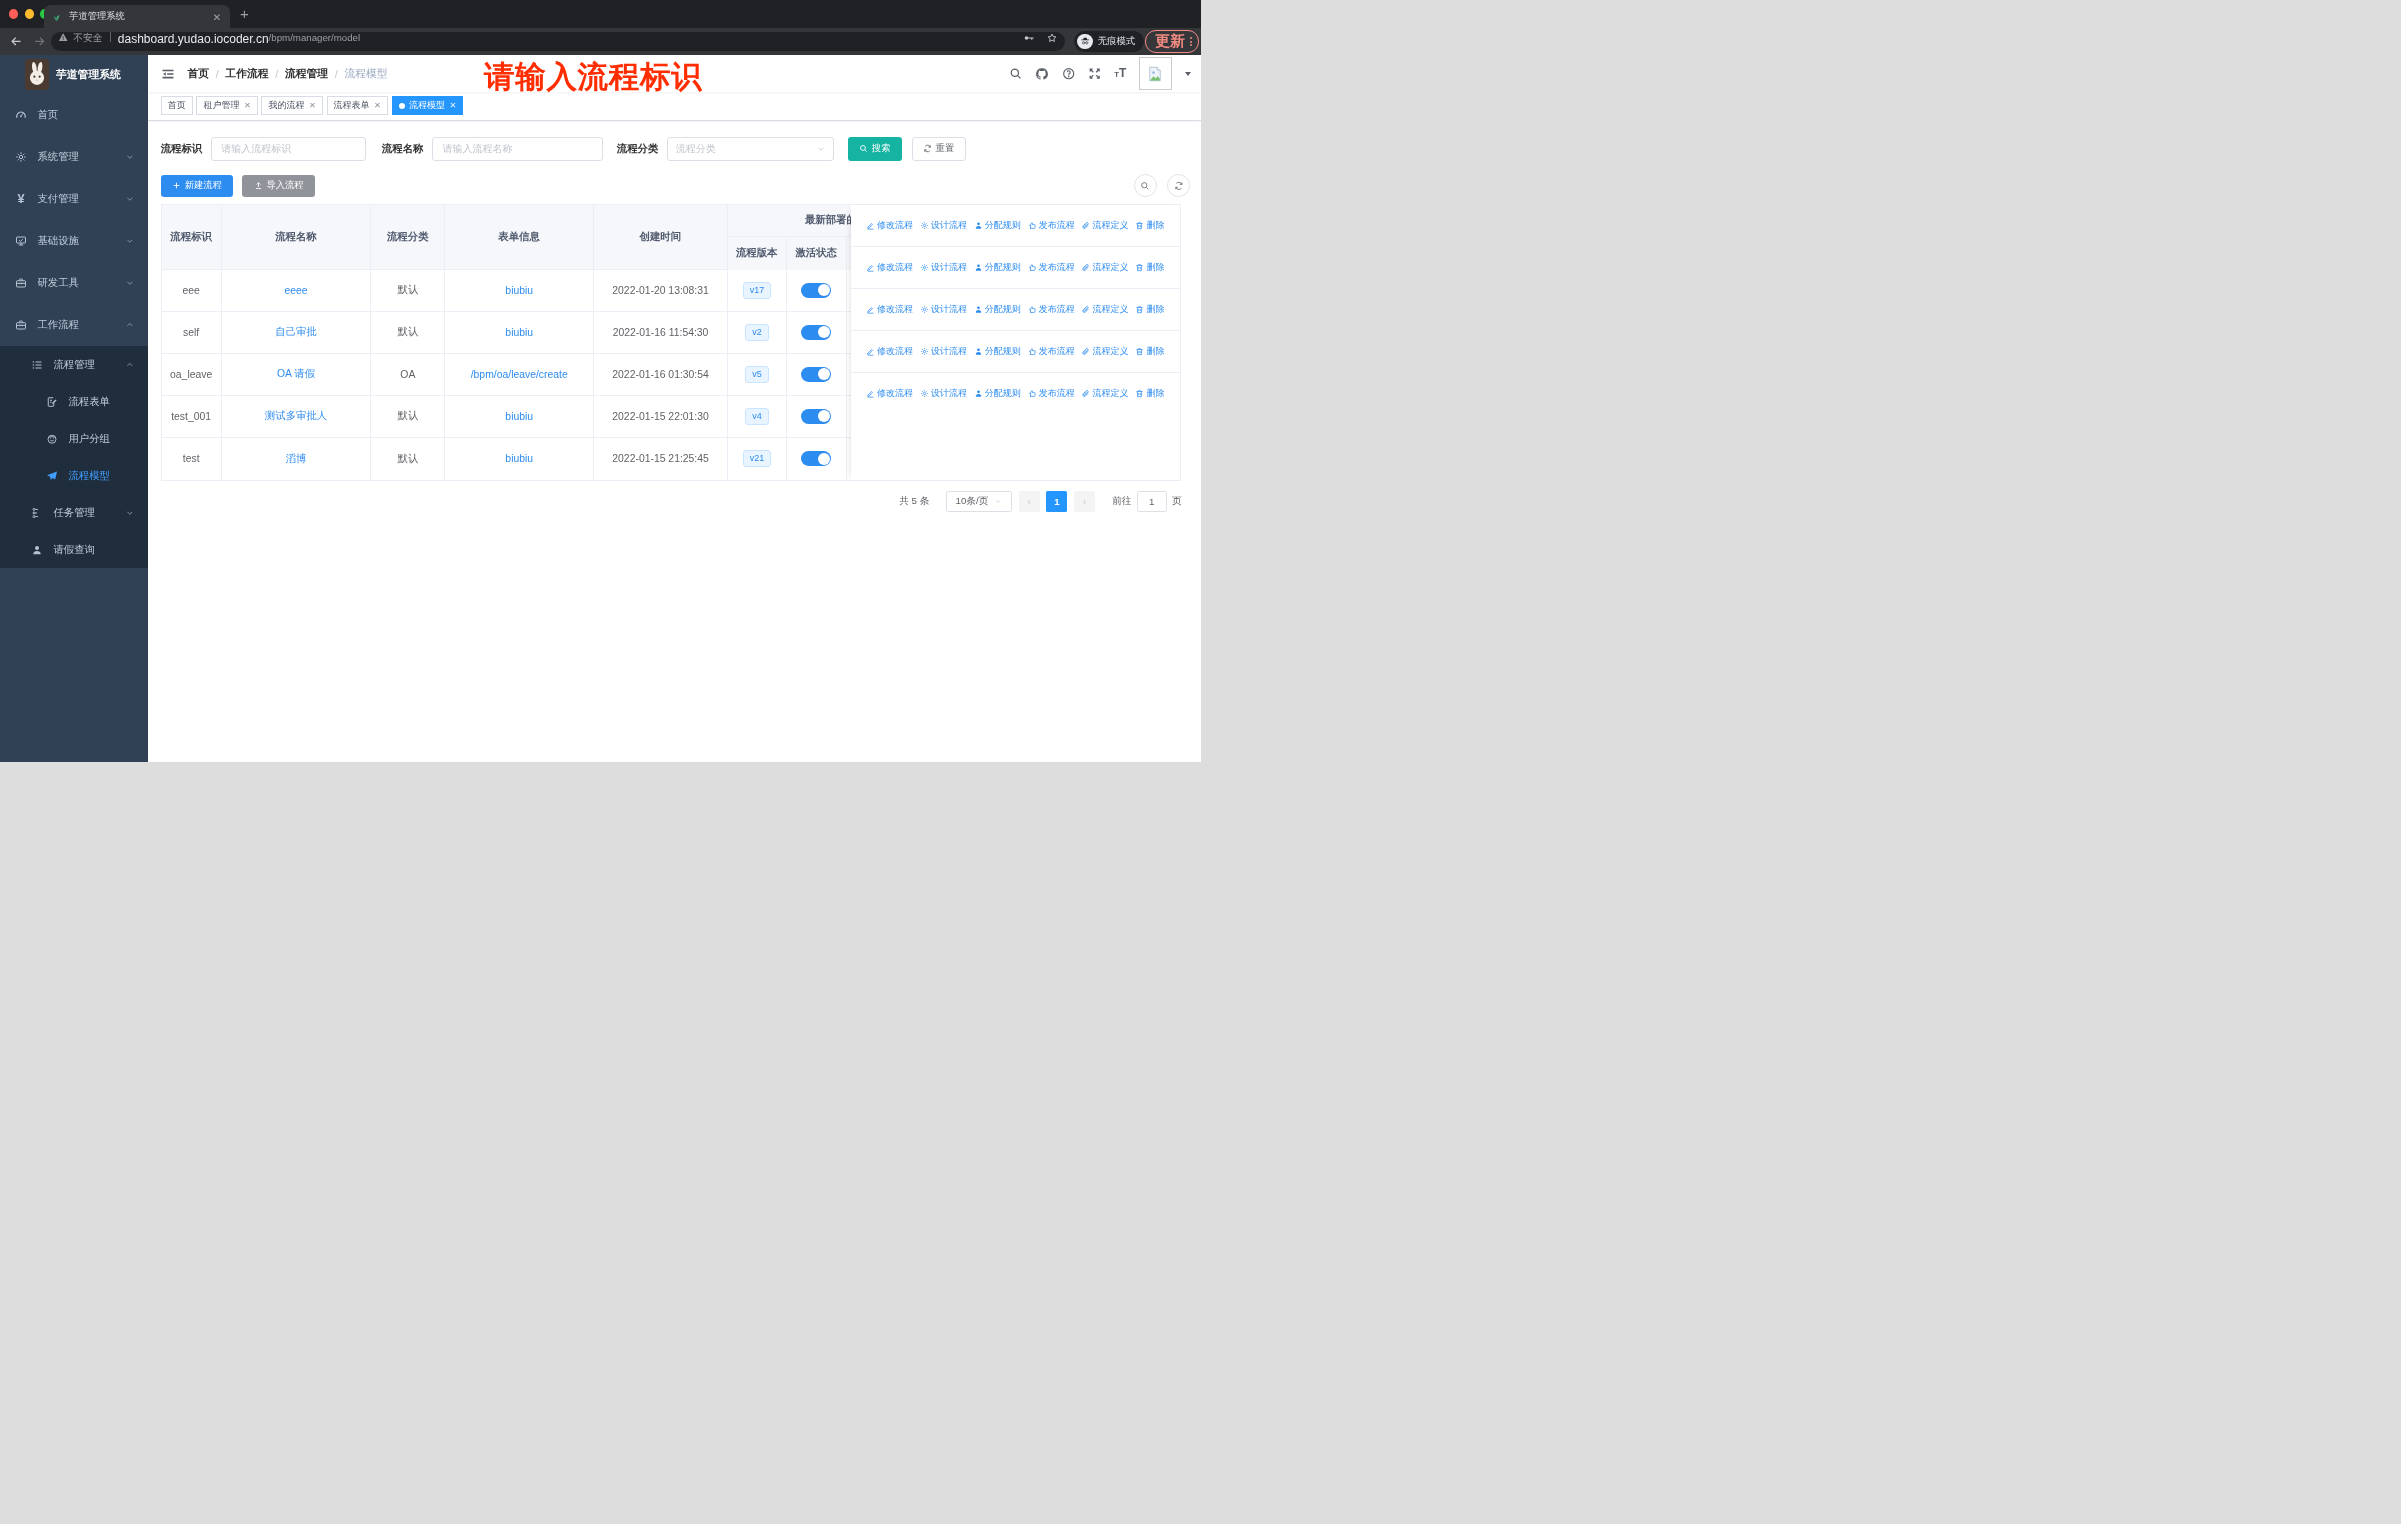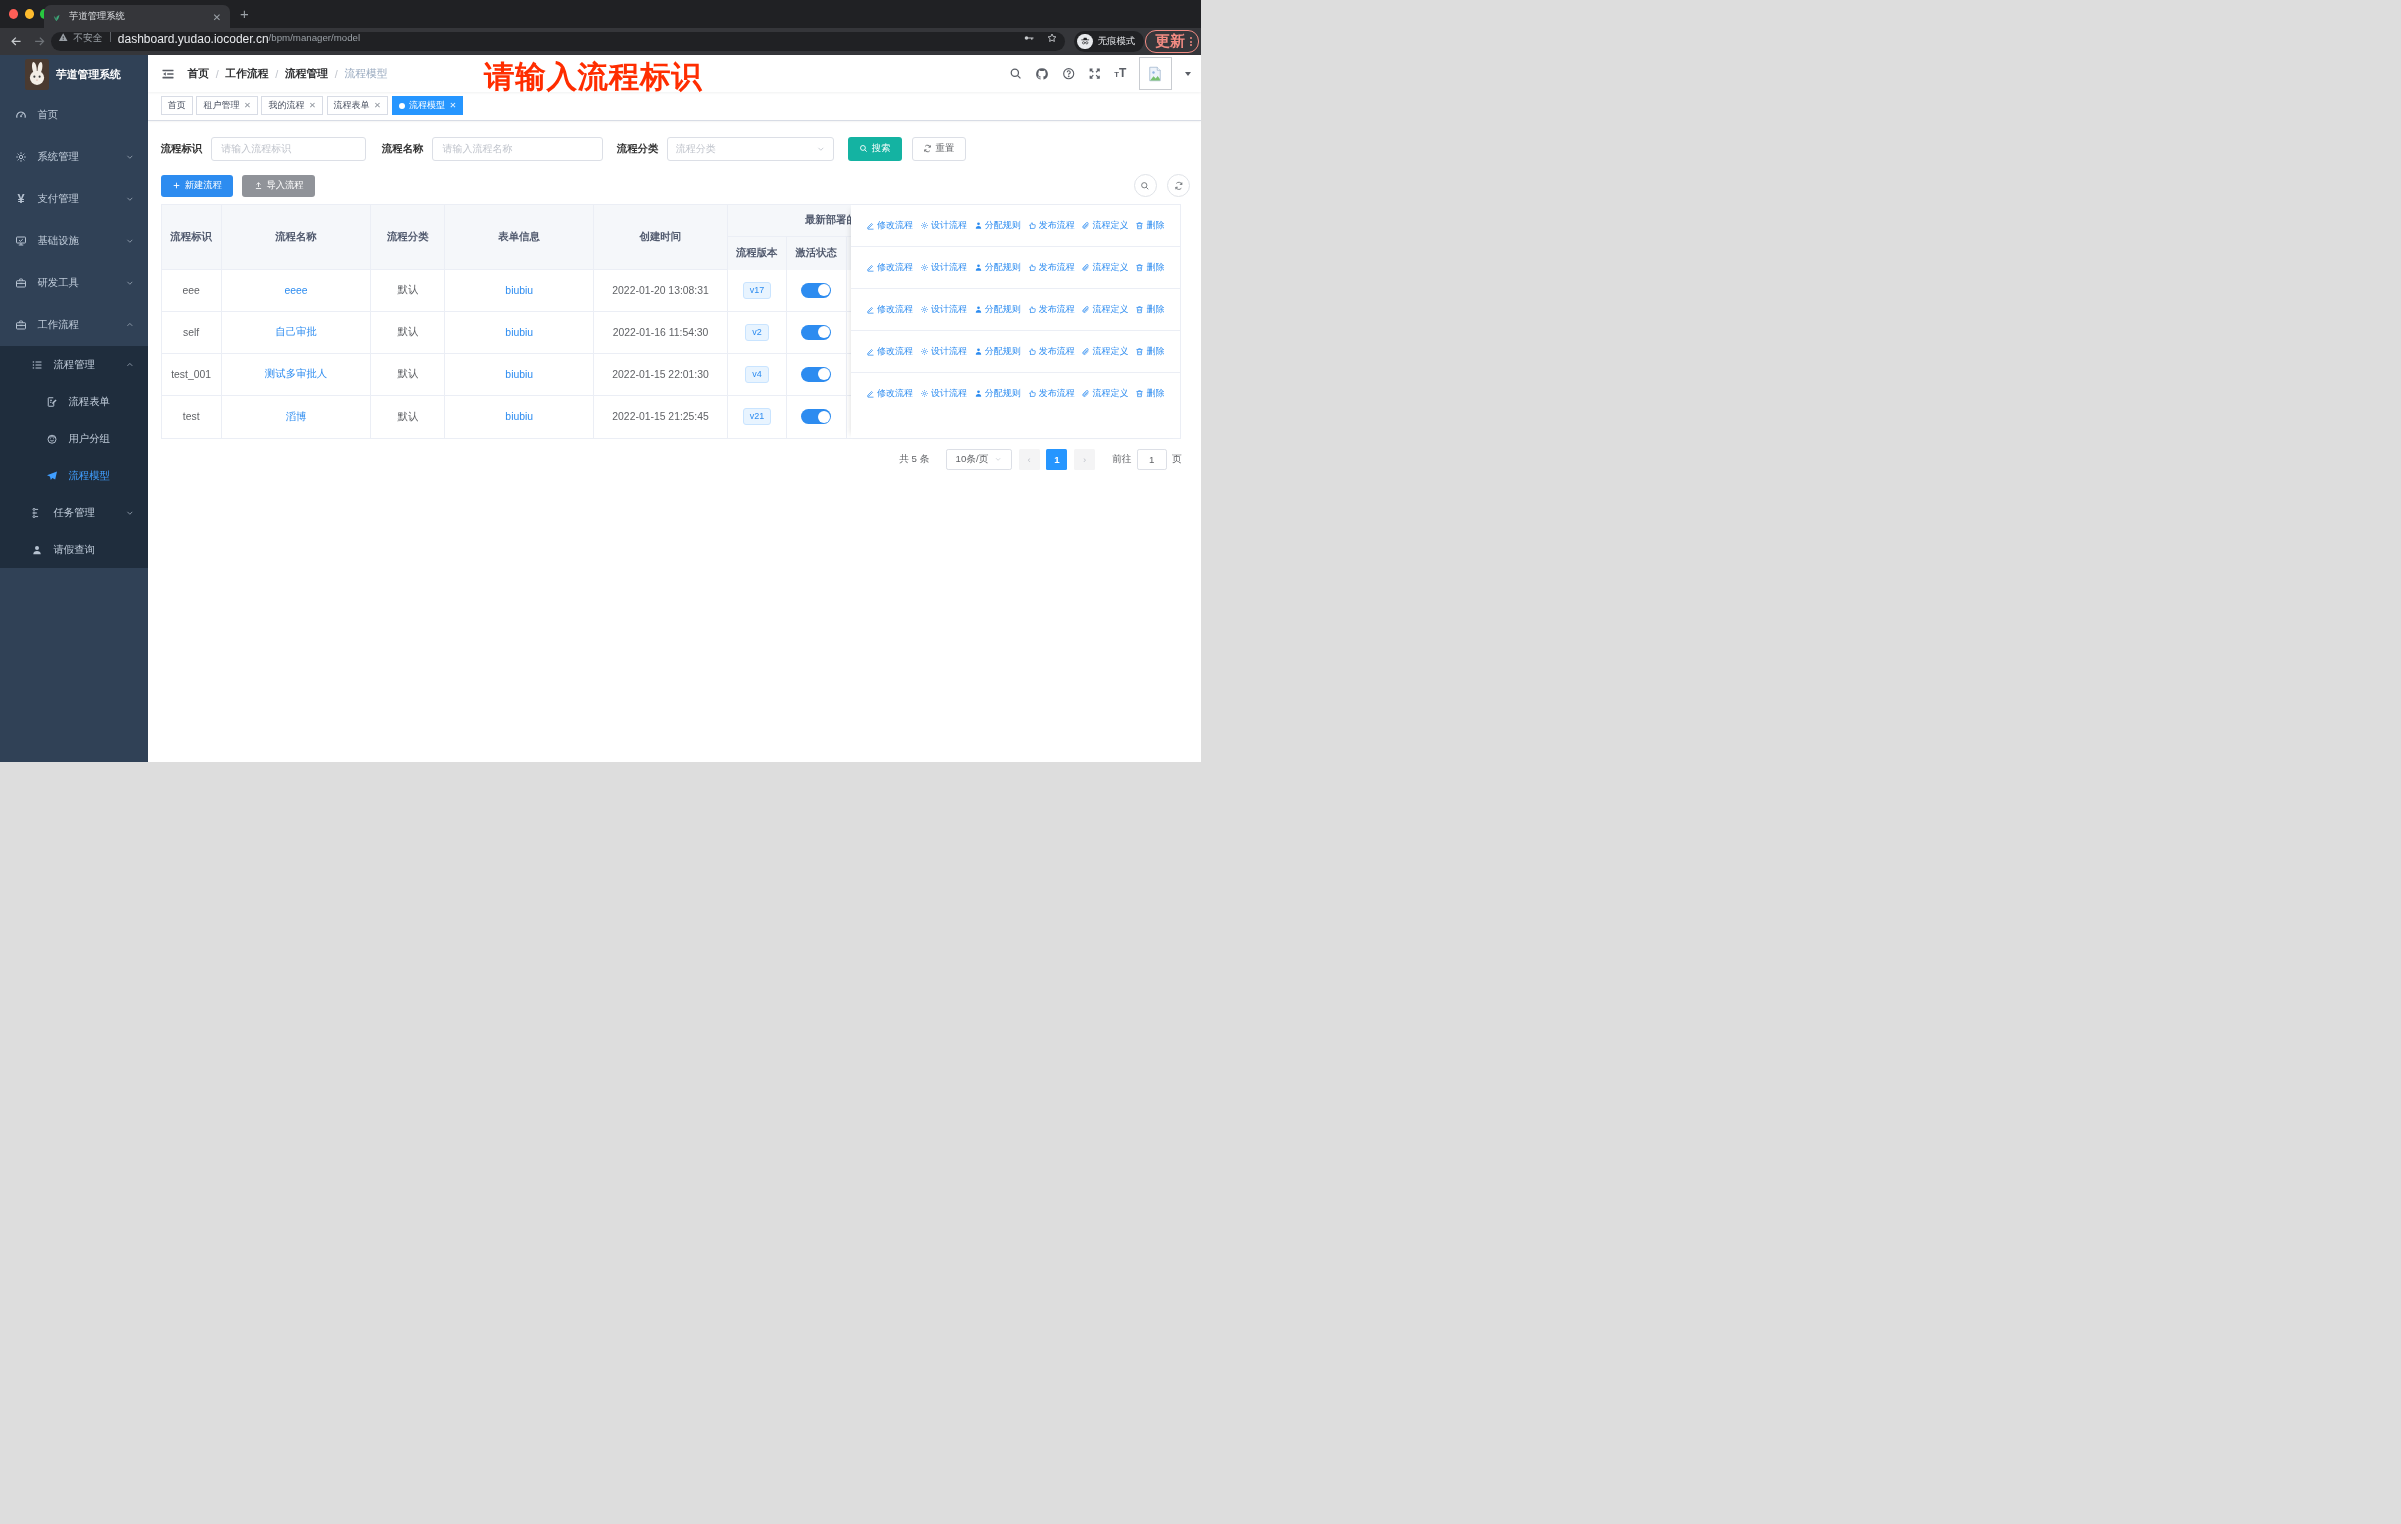--- a/index.html
+++ b/index.html
@@ -630,20 +630,38 @@
                     <div class="tcell c4">2022-01-16 11:54:30</div>
                     <div class="tcell s0">
                       <span class="vbadge">v2</span>
                     </div>
                     <div class="tcell s1">
                       <span class="switch"></span>
                     </div>
                     <div class="tcell s2"></div>
                   </div>
                   <div class="trr">
+                    <div class="tcell c0">oa_leave</div>
+                    <div class="tcell c1">
+                      <span class="alink">OA 请假</span>
+                    </div>
+                    <div class="tcell c2">OA</div>
+                    <div class="tcell c3">
+                      <span class="alink">/bpm/oa/leave/create</span>
+                    </div>
+                    <div class="tcell c4">2022-01-16 01:30:54</div>
+                    <div class="tcell s0">
+                      <span class="vbadge">v5</span>
+                    </div>
+                    <div class="tcell s1">
+                      <span class="switch"></span>
+                    </div>
+                    <div class="tcell s2"></div>
+                  </div>
+                  <div class="trr">
                     <div class="tcell c0">test_001</div>
                     <div class="tcell c1">
                       <span class="alink">测试多审批人</span>
                     </div>
                     <div class="tcell c2">默认</div>
                     <div class="tcell c3">
                       <span class="alink">biubiu</span>
                     </div>
                     <div class="tcell c4">2022-01-15 22:01:30</div>
                     <div class="tcell s0">

